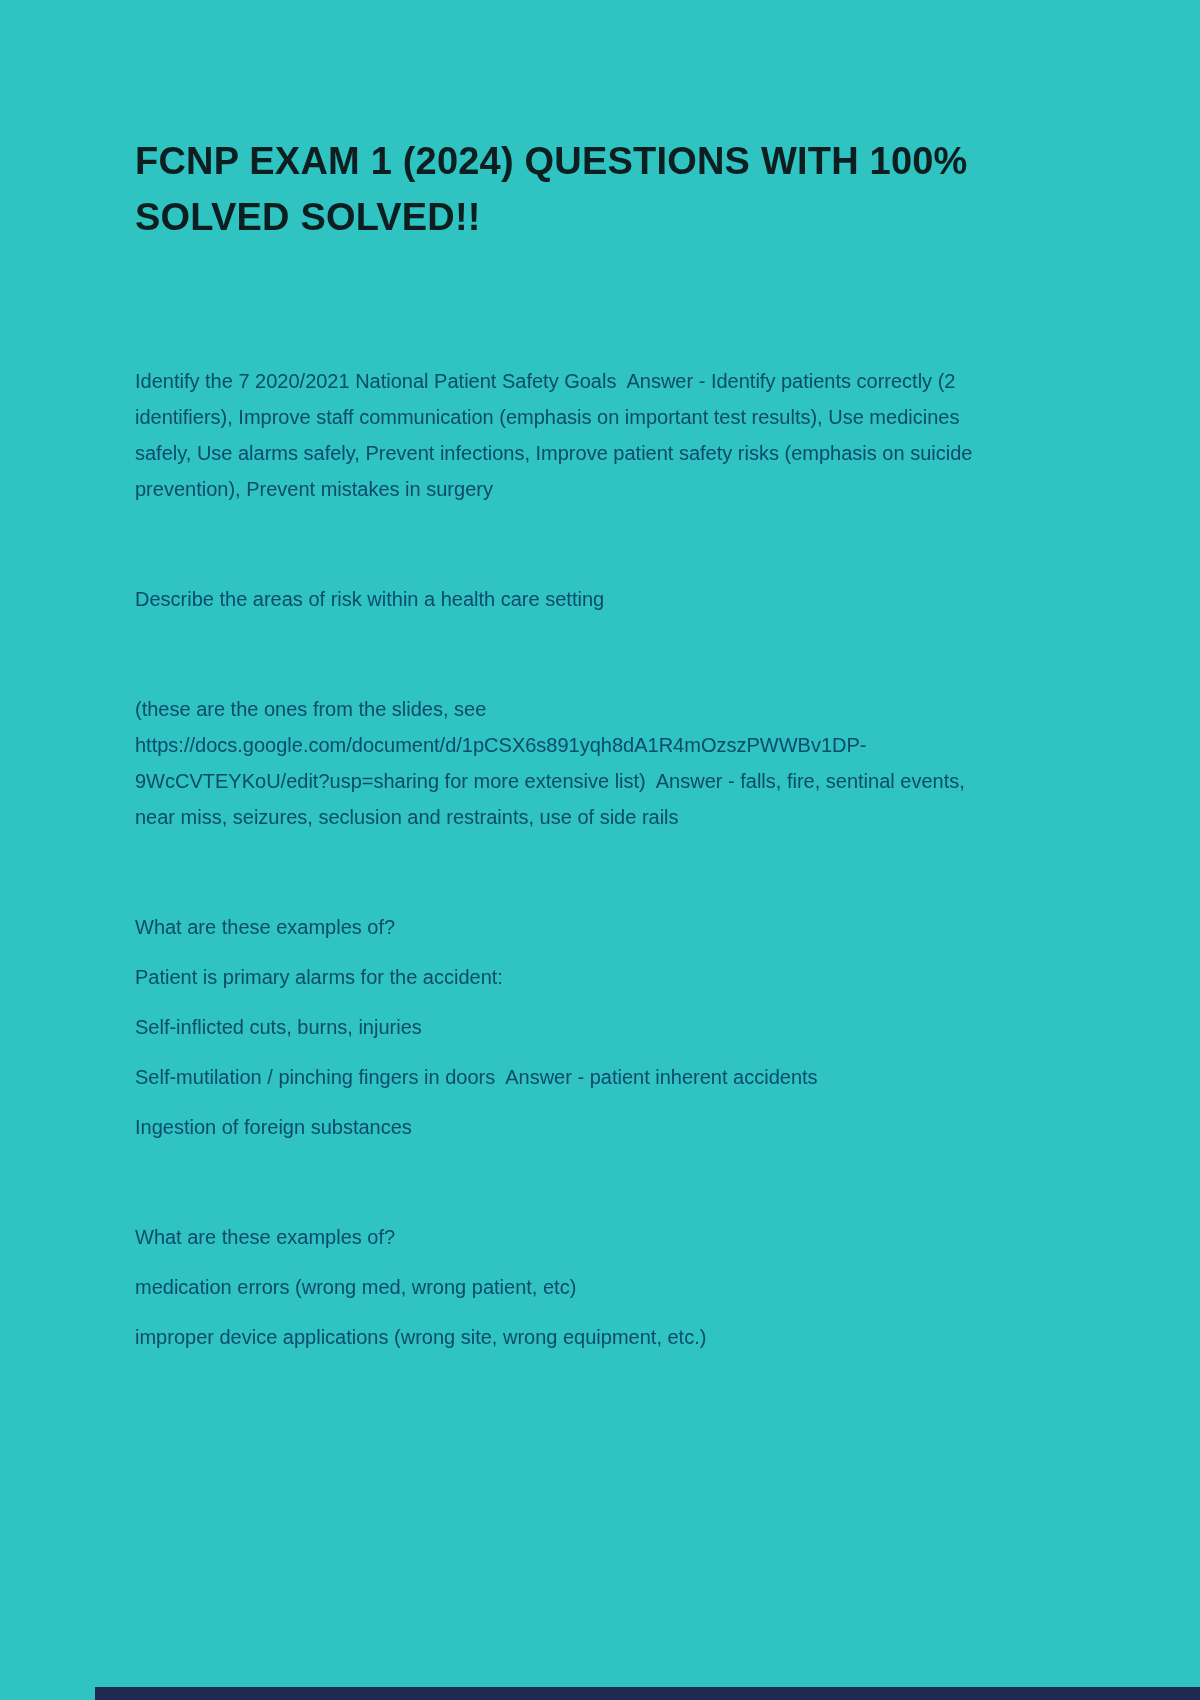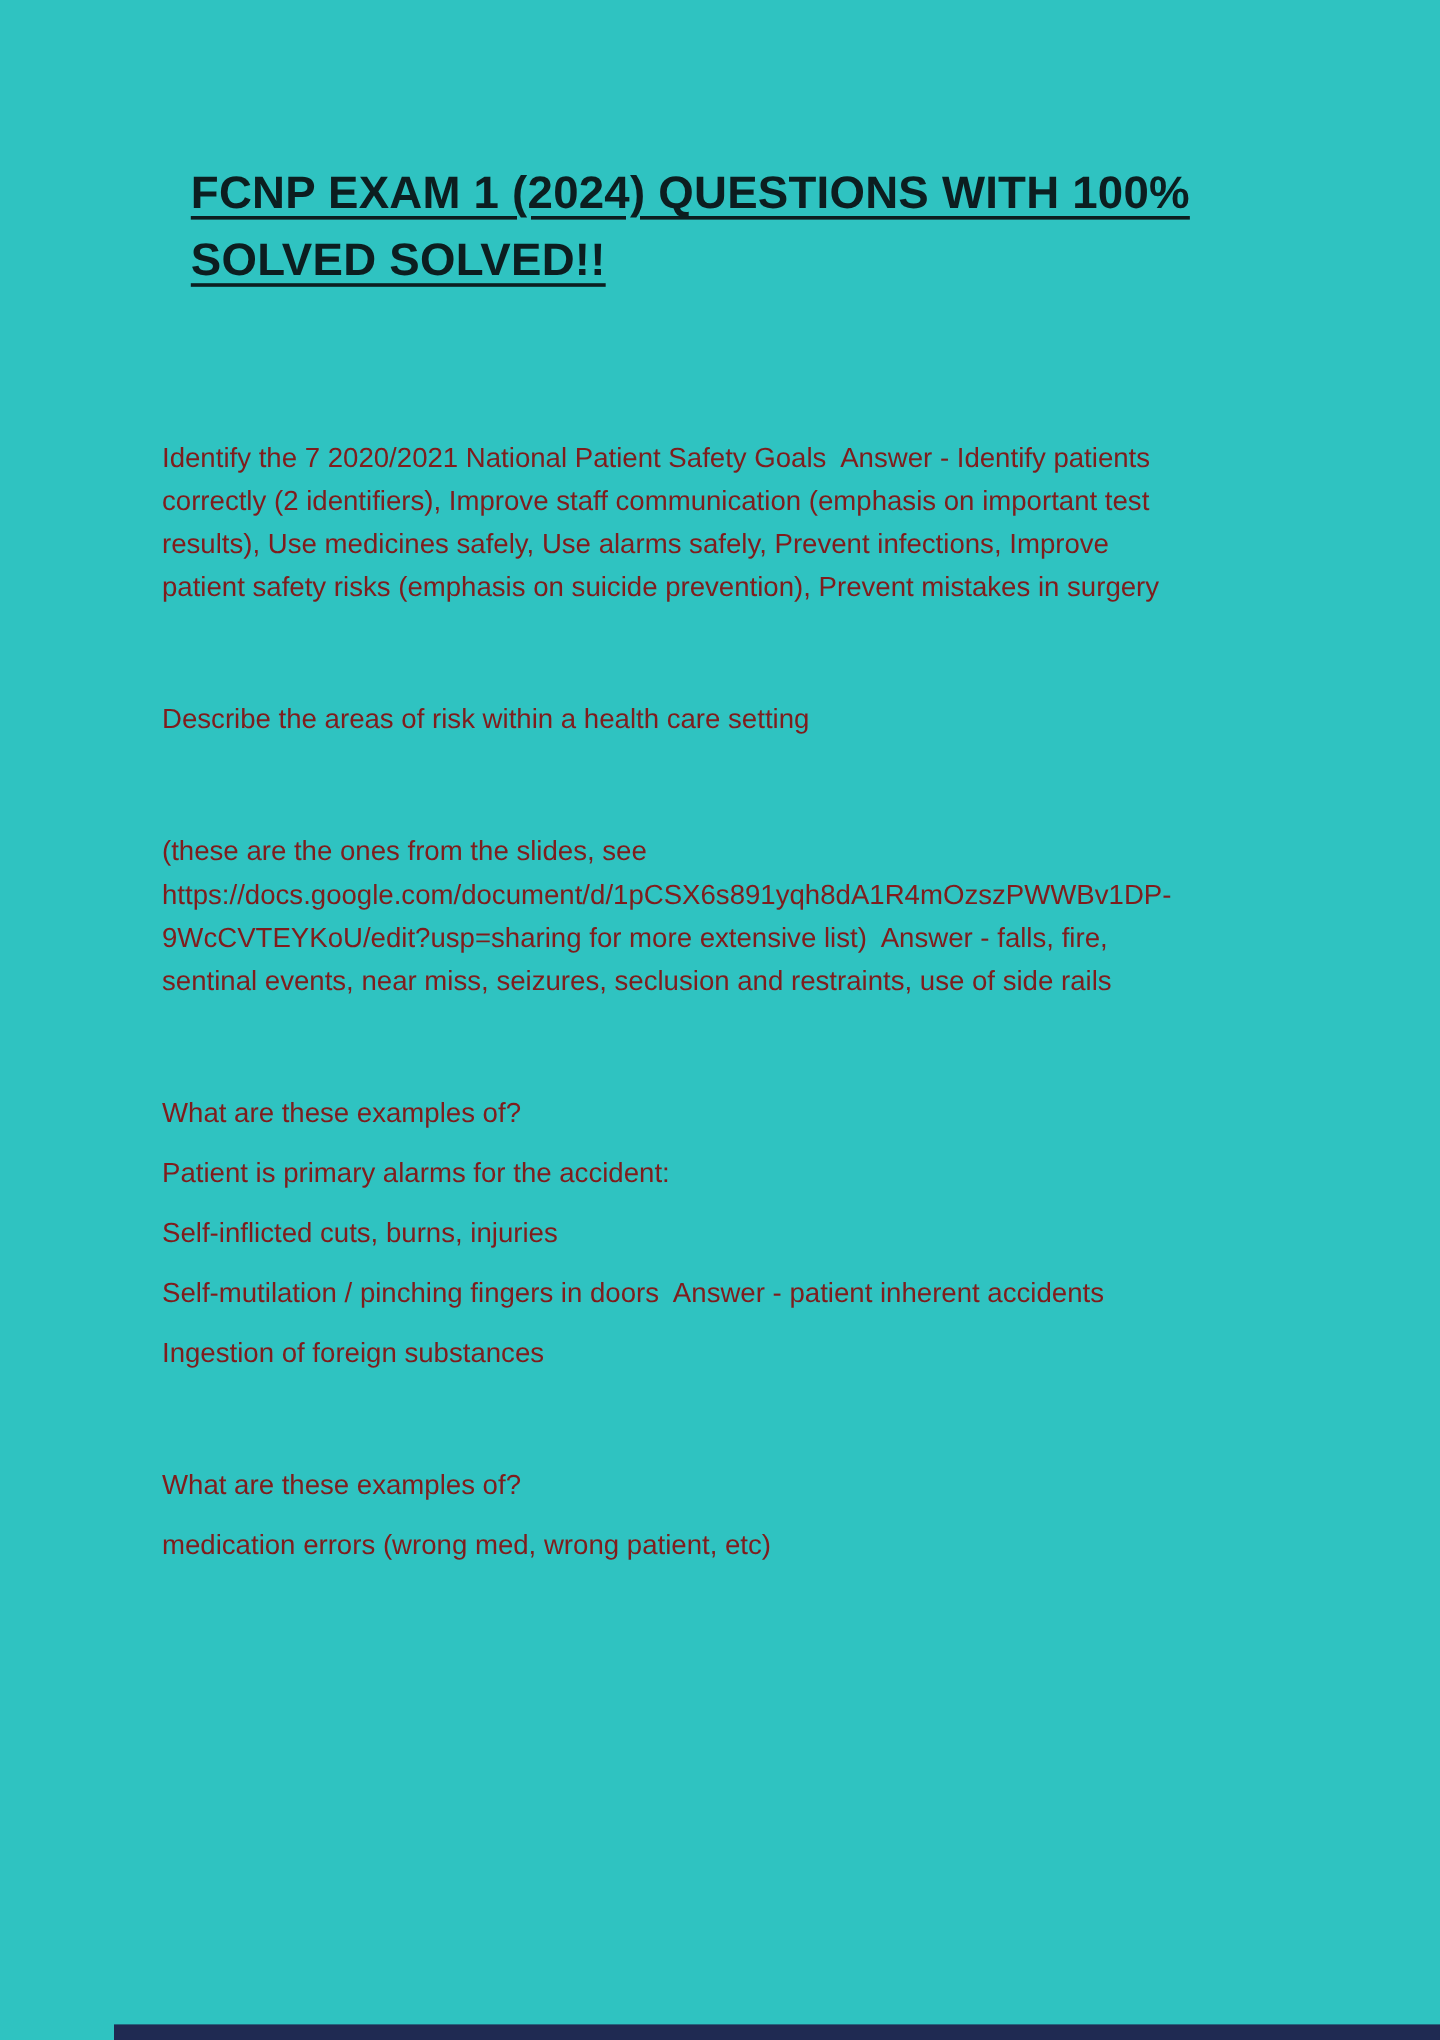--- a/index.html
+++ b/index.html
@@ -34,35 +34,33 @@
     color: #0c1e20;
     line-height: 56px;
     letter-spacing: 0.2px;
     margin-bottom: 118px;
   }
 
   .title-line {
     display: block;
     width: max-content;
     max-width: 930px;
-    text-decoration: underline;
     text-decoration-thickness: 3px;
     text-underline-offset: 7px;
-    margin-left: 24px;
   }
 
   .qa-section {
     margin-bottom: 74px;
     max-width: 860px;
   }
 
   .para {
-    font-size: 23px;
+    font-size: 20px;
     line-height: 36px;
-    color: #7f1d1d;
+    color: #0c4a6e;
     margin-bottom: 14px;
     white-space: pre-wrap;
     overflow-wrap: anywhere;
   }
 
   .bottom-bar {
     position: absolute;
     left: 95px;
     right: 0;
     bottom: 0;
@@ -98,19 +96,20 @@
       <p class="para">What are these examples of?</p>
       <p class="para">Patient is primary alarms for the accident:</p>
       <p class="para">Self-inflicted cuts, burns, injuries</p>
       <p class="para">Self-mutilation / pinching fingers in doors  Answer - patient inherent accidents</p>
       <p class="para">Ingestion of foreign substances</p>
     </section>
 
     <section class="qa-section">
       <p class="para">What are these examples of?</p>
       <p class="para">medication errors (wrong med, wrong patient, etc)</p>
+      <p class="para">improper device applications (wrong site, wrong equipment, etc.)</p>
     </section>
 
   </main>
 
   <div class="bottom-bar"></div>
 
 </div>
 
 </body></html>

